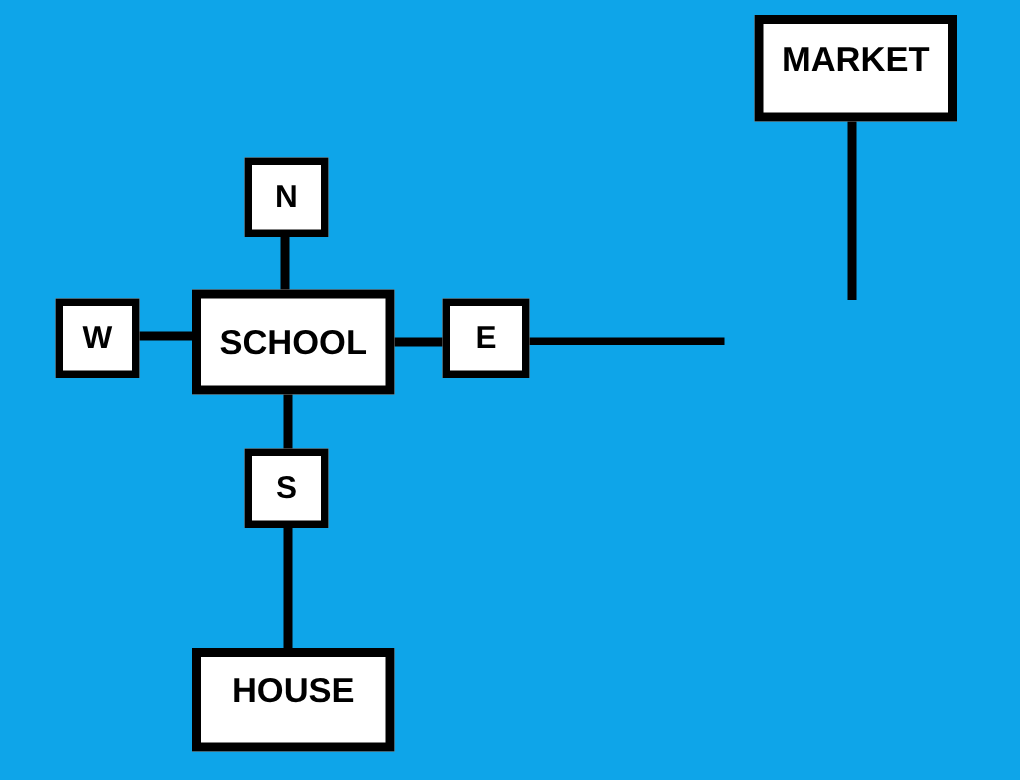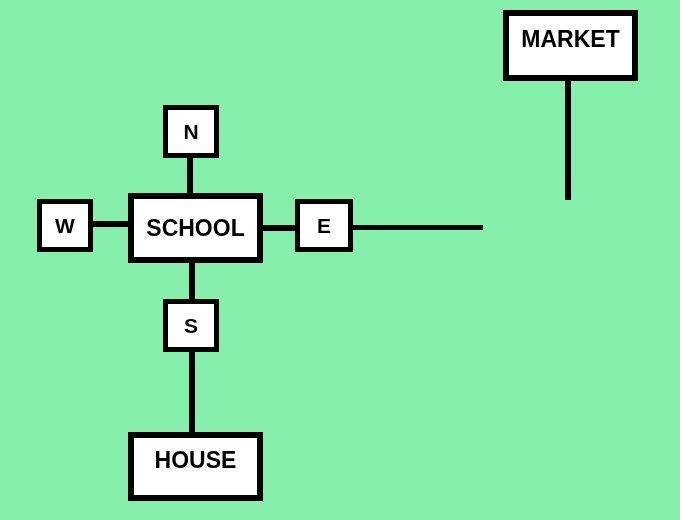--- a/index.html
+++ b/index.html
@@ -4,21 +4,21 @@
 <style>
   html, body {
     margin: 0;
     padding: 0;
     background: #ffffff;
   }
   .canvas {
     position: relative;
     width: 680px;
     height: 520px;
-    background: #86efac;
+    background: #0ea5e9;
     font-family: "Liberation Sans", "DejaVu Sans", sans-serif;
     overflow: hidden;
   }
   .node {
     position: absolute;
     box-sizing: border-box;
     background: #ffffff;
     display: flex;
     align-items: center;
     justify-content: center;

